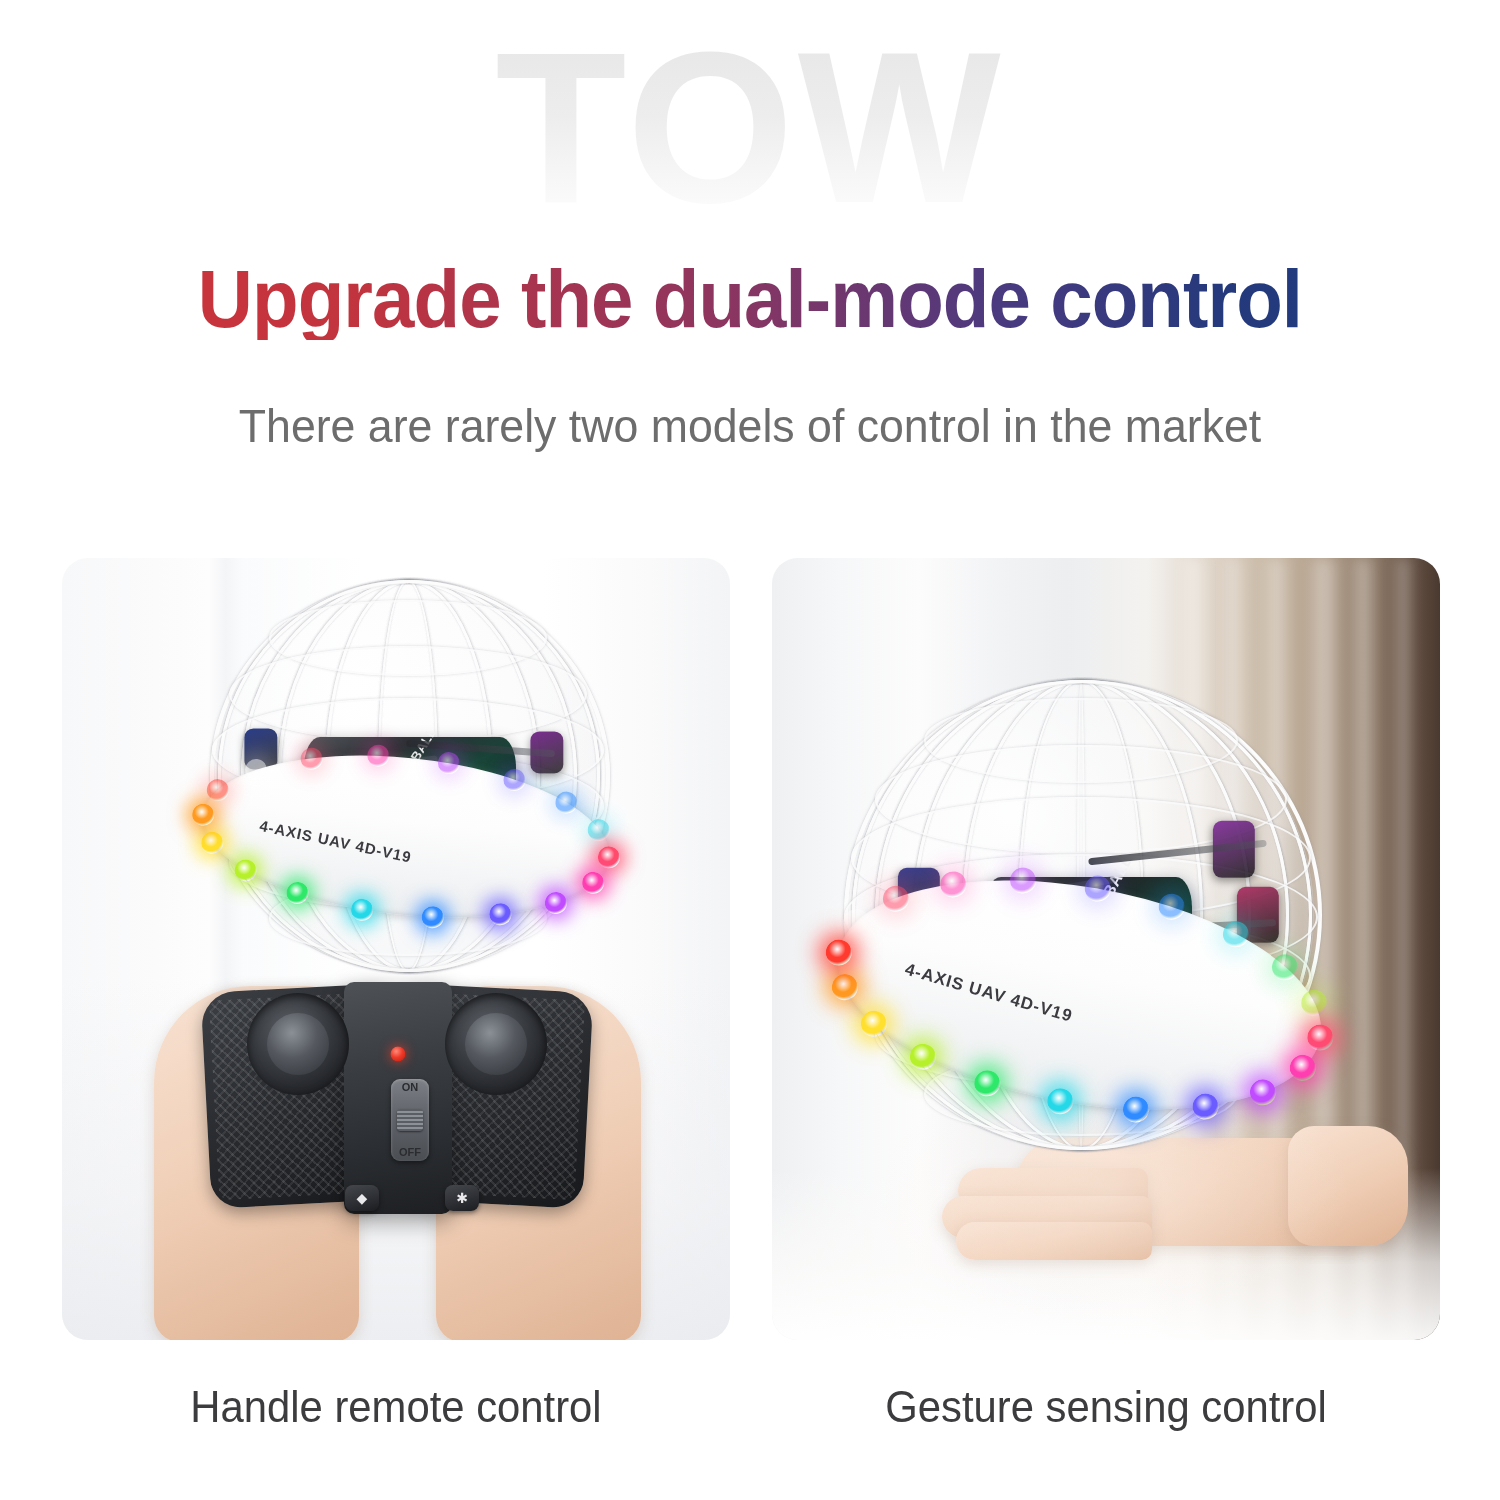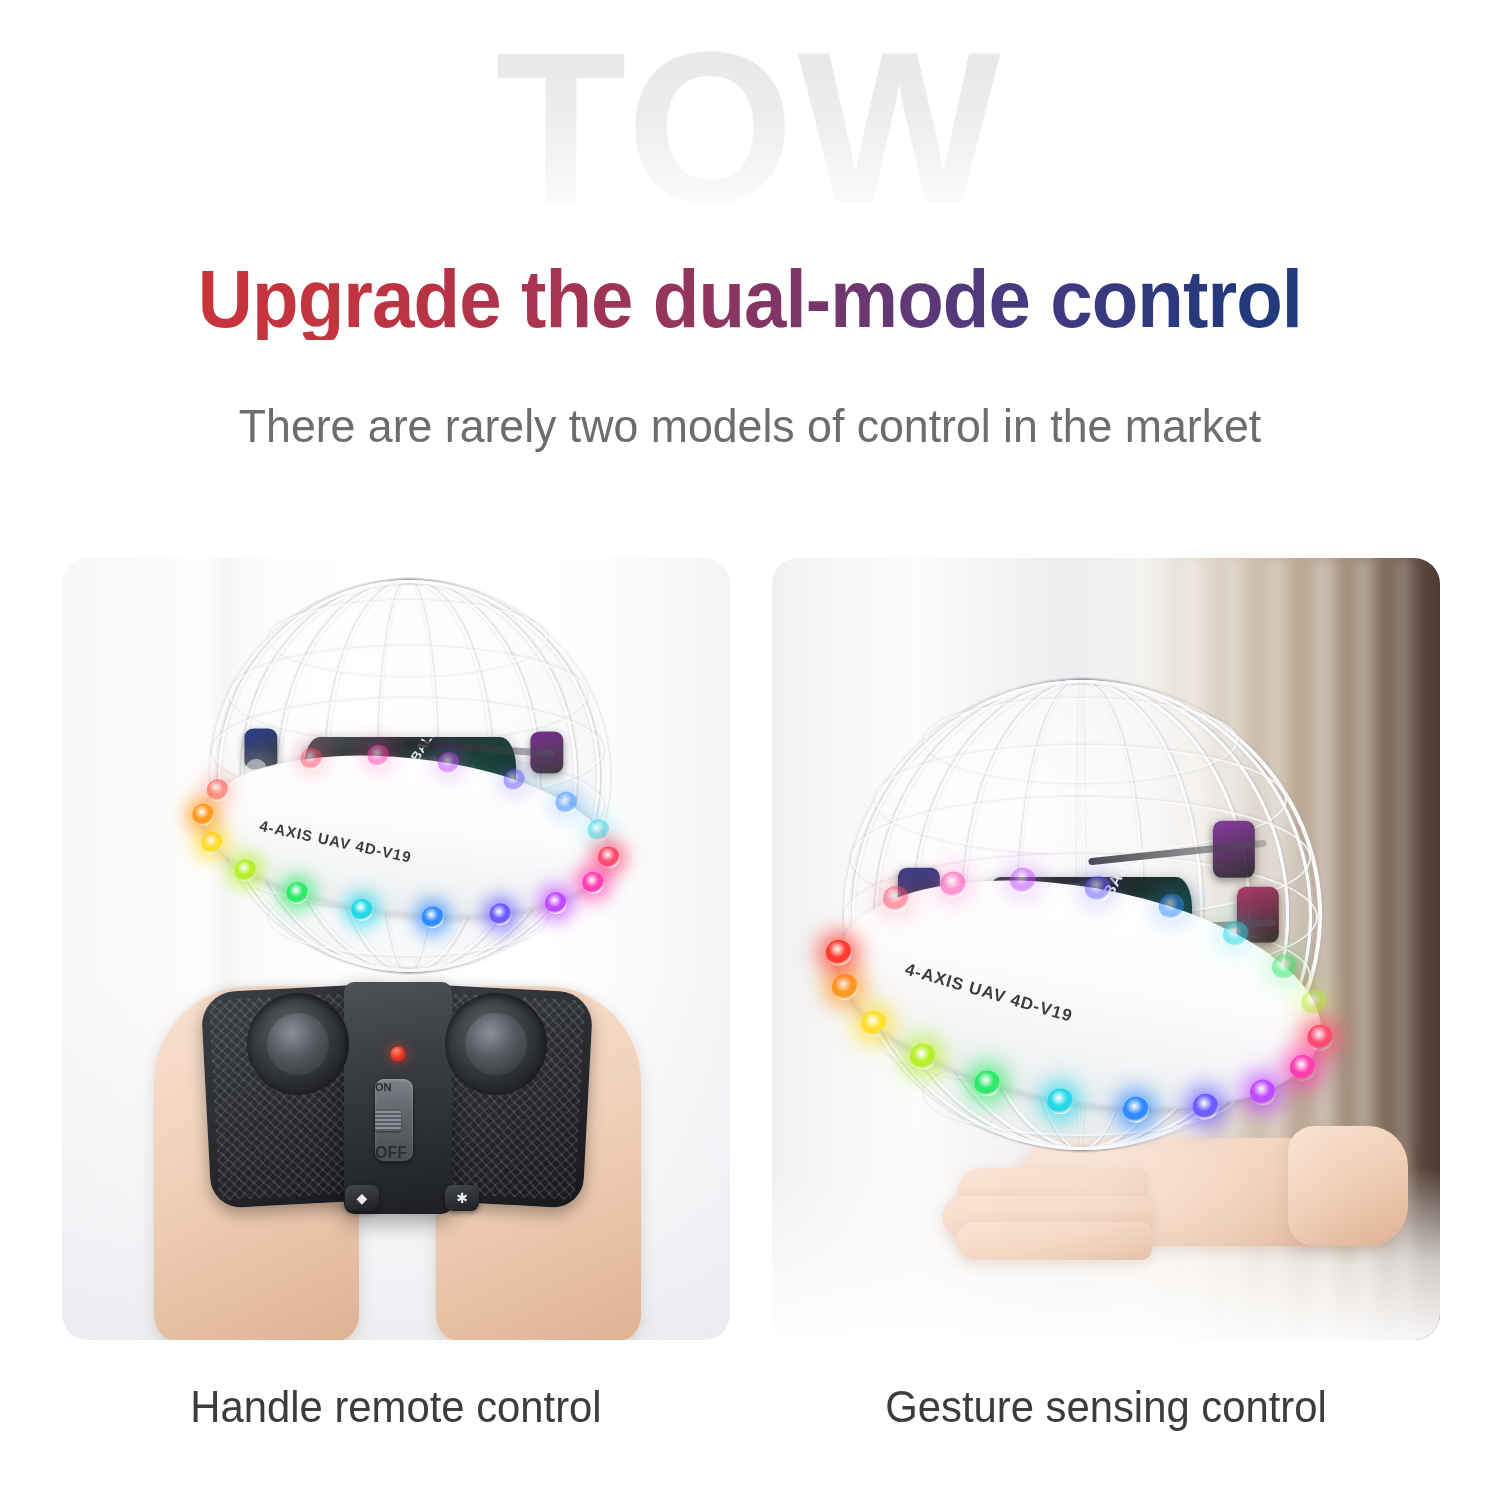--- a/index.html
+++ b/index.html
@@ -580,24 +580,24 @@
       </div>
       <div class="ctl-body" id="ctl-main" style="left: 282px; top: 424px; width: 108px; height: 232px; border-radius: 10px;"></div>
 
       <div class="stick-well" id="well-l" style="left: 236px; top: 486px; width: 102px; height: 102px;"></div>
       <div class="stick-top" id="stop-l" style="left: 236px; top: 486px; width: 62px; height: 62px;"></div>
       <div class="stick-well" id="well-r" style="left: 434px; top: 486px; width: 102px; height: 102px;"></div>
       <div class="stick-top" id="stop-r" style="left: 434px; top: 486px; width: 62px; height: 62px;"></div>
 
       <div class="led-red" id="ctl-led" style="left: 336px; top: 496px;"></div>
 
-      <div class="switch" id="pwr-switch" style="left: 332px; top: 562px; width: 38px; height: 76px; padding: 3px 0px; display: flex; flex-direction: column; align-items: flex-start; justify-content: space-between;">
+      <div class="switch" id="pwr-switch" style="left: 348px; top: 562px; width: 38px; height: 76px; padding: 3px 0px; display: flex; flex-direction: column; align-items: center; justify-content: space-between;">
         <span id="sw-on" style="font-size: 11px; line-height: 11px;">ON</span>
         <span id="sw-bar" style="display: block; width: 26px; height: 22px; border-radius: 4px; background: repeating-linear-gradient(rgb(90, 93, 99) 0px, rgb(90, 93, 99) 2px, rgb(140, 144, 151) 2px, rgb(140, 144, 151) 4px); box-shadow: rgba(0, 0, 0, 0.5) 0px 1px 2px;"></span>
-        <span id="sw-off" style="font-size: 16px; line-height: 11px;">OFF</span>
+        <span id="sw-off" style="font-size: 11px; line-height: 11px;">OFF</span>
       </div>
 
       <div class="ctl-btn" id="btn-l" style="left: 300px; top: 640px; width: 34px; height: 26px; font-size: 14px; line-height: 26px;">◆</div>
       <div class="ctl-btn" id="btn-r" style="left: 400px; top: 640px; width: 34px; height: 26px; font-size: 14px; line-height: 26px;">✱</div>
     </div>
   <div class="glow" style="left: 344px; top: 268.96px; width: 372.4px; height: 117.6px; background: linear-gradient(90deg, rgba(255, 77, 109, 0.333), rgba(255, 224, 46, 0.267), rgba(46, 232, 106, 0.267), rgba(47, 139, 255, 0.267));"></div>
     </div>
 
   <div class="panel" id="panel-right">
     <div class="bg-right"></div>

